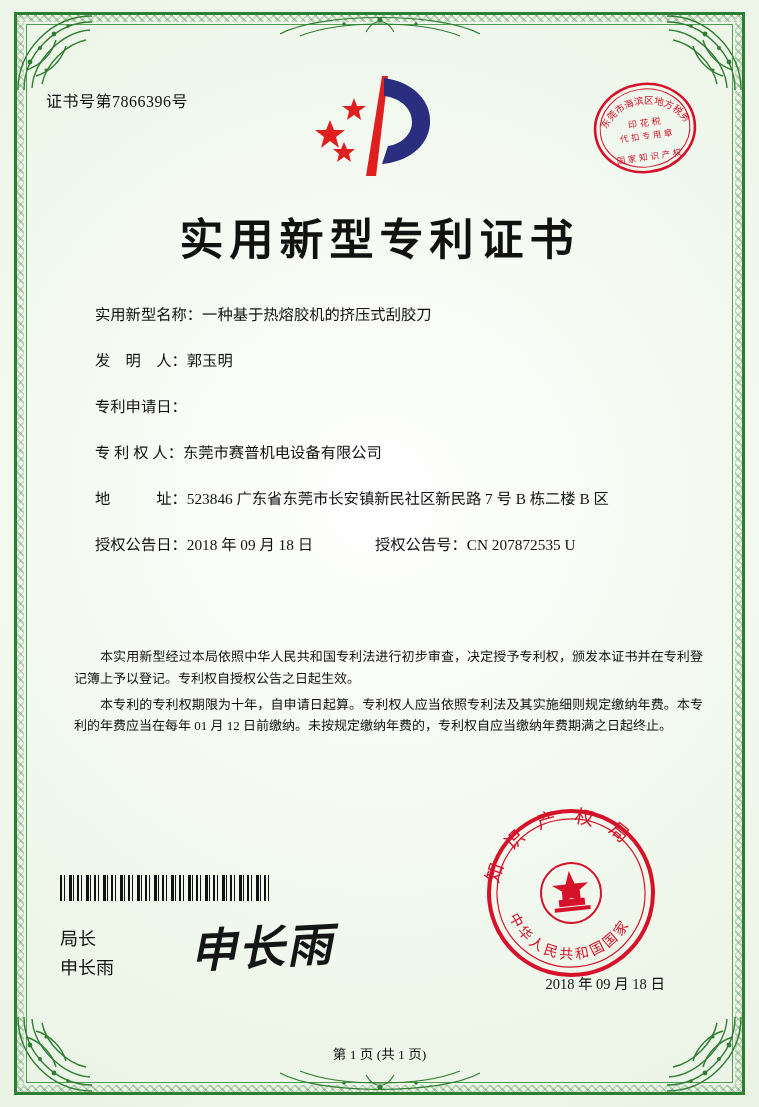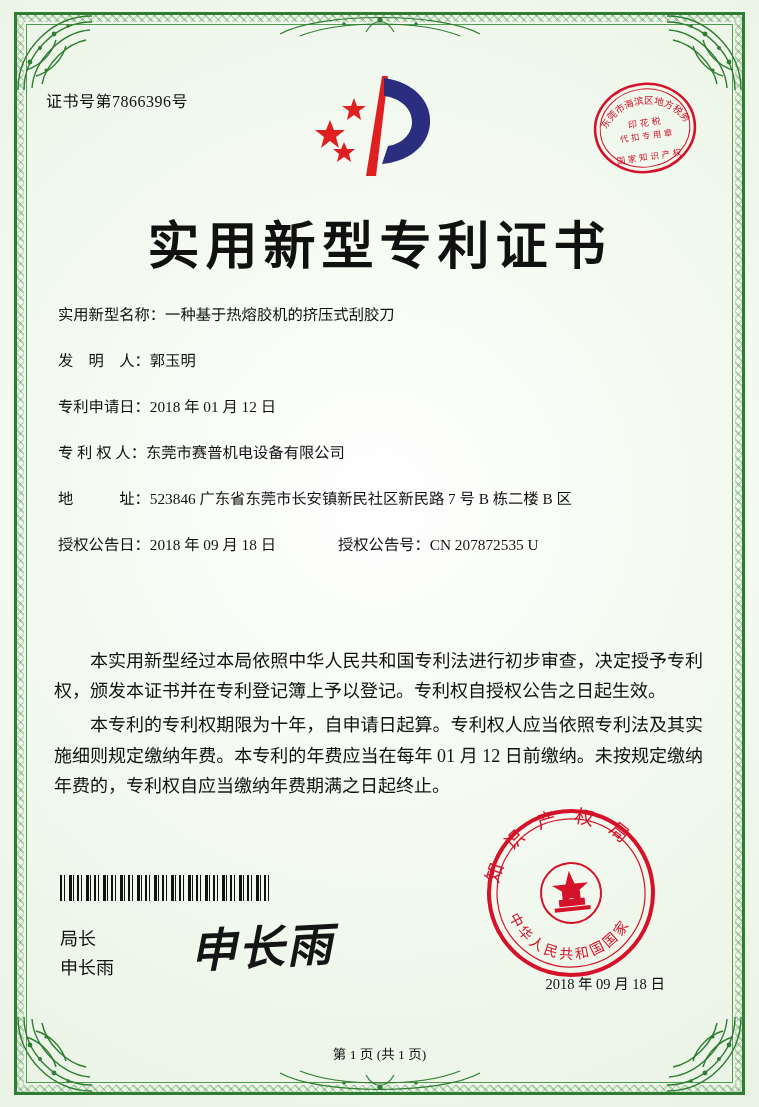--- a/index.html
+++ b/index.html
@@ -103,62 +103,63 @@
     top: 26px;
     width: 112px;
     height: 112px;
   }
 
   .title {
     position: absolute;
     left: 0; right: 0;
     top: 158px;
     text-align: center;
-    font-size: 52px;
+    font-size: 44px;
     font-weight: bold;
     letter-spacing: 6px;
     color: #111;
     font-family: "DejaVu Serif", "Liberation Serif", serif;
   }
 
   .fields {
     position: absolute;
     left: 16px;
     right: 16px;
     top: 258px;
     font-size: 15.3px;
     line-height: 1.5;
   }
   .field-row {
     display: flex;
     align-items: flex-start;
     margin-bottom: 23px;
+    margin-left: 37px;
   }
   .field-label {
     white-space: pre;
     color: #111;
   }
   .field-value {
     color: #111;
     flex: 1;
   }
   .field-row.two-col .col2 {
     margin-left: 62px;
     display: flex;
   }
   .field-value.wrap {
     max-width: 560px;
   }
 
   .body-text {
     position: absolute;
-    left: 12px;
+    left: 32px;
     right: 14px;
     top: 600px;
-    font-size: 18px;
+    font-size: 13px;
     line-height: 1.68;
     color: #111;
     text-align: justify;
   }
   .body-text p {
     margin: 0 0 4px 0;
     text-indent: 2em;
   }
 
   .barcode {
@@ -374,21 +375,20 @@
       <div class="field-row">
         <span class="field-label">实用新型名称：</span>
         <span class="field-value">一种基于热熔胶机的挤压式刮胶刀</span>
       </div>
       <div class="field-row">
         <span class="field-label">发　明　人：</span>
         <span class="field-value">郭玉明</span>
       </div>
       <div class="field-row">
         <span class="field-label">专利申请日：</span>
-        <span class="field-value">2018 年 01 月 12 日</span>
       </div>
       <div class="field-row">
         <span class="field-label">专 利 权 人：</span>
         <span class="field-value">东莞市赛普机电设备有限公司</span>
       </div>
       <div class="field-row">
         <span class="field-label">地　　　址：</span>
         <span class="field-value wrap">523846 广东省东莞市长安镇新民社区新民路 7 号 B 栋二楼 B 区</span>
       </div>
       <div class="field-row two-col">

